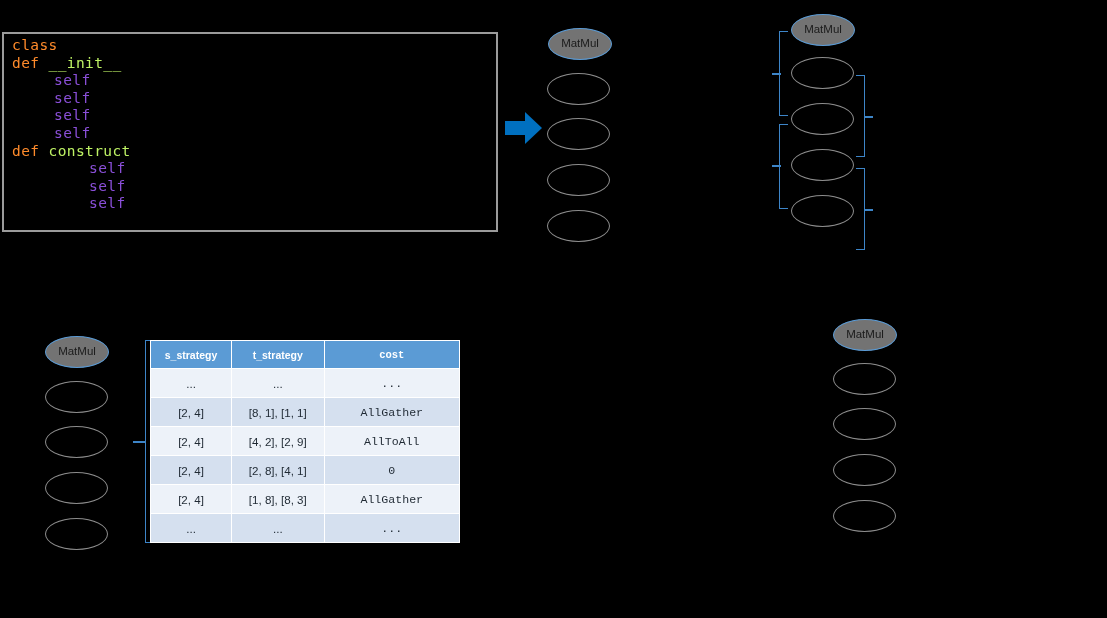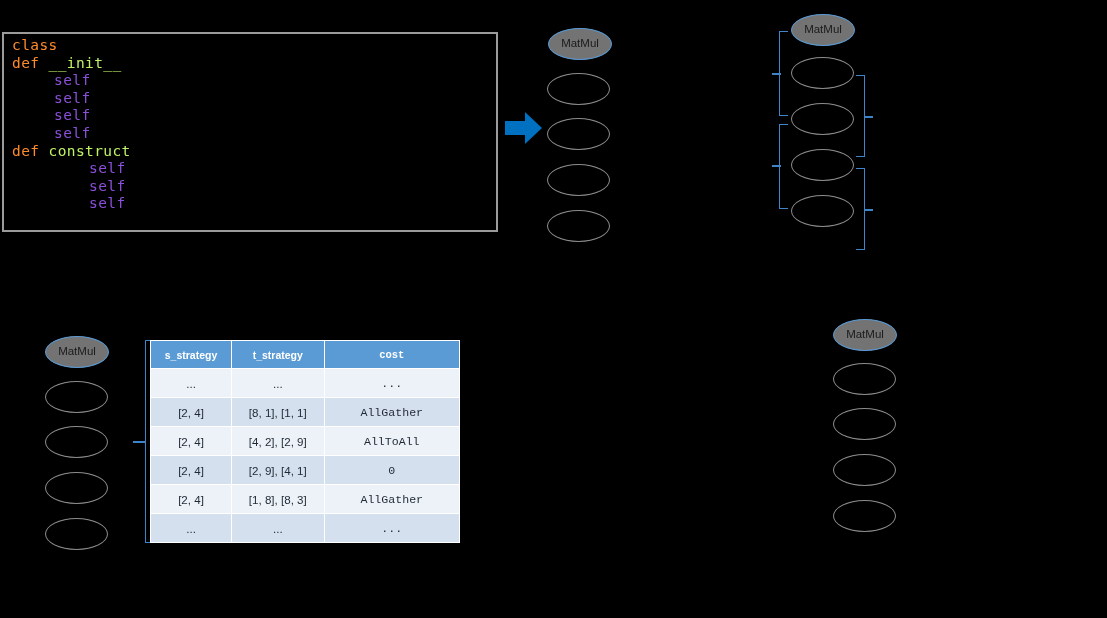--- a/index.html
+++ b/index.html
@@ -209,21 +209,21 @@
           <td class="col-b">[8, 1], [1, 1]</td>
           <td class="col-c">AllGather</td>
         </tr>
         <tr class="odd">
           <td class="col-a">[2, 4]</td>
           <td class="col-b">[4, 2], [2, 9]</td>
           <td class="col-c">AllToAll</td>
         </tr>
         <tr class="even">
           <td class="col-a">[2, 4]</td>
-          <td class="col-b">[2, 9], [4, 1]</td>
+          <td class="col-b">[2, 8], [4, 1]</td>
           <td class="col-c">0</td>
         </tr>
         <tr class="odd">
           <td class="col-a">[2, 4]</td>
           <td class="col-b">[1, 8], [8, 3]</td>
           <td class="col-c">AllGather</td>
         </tr>
         <tr class="even">
           <td class="col-a">...</td>
           <td class="col-b">...</td>

